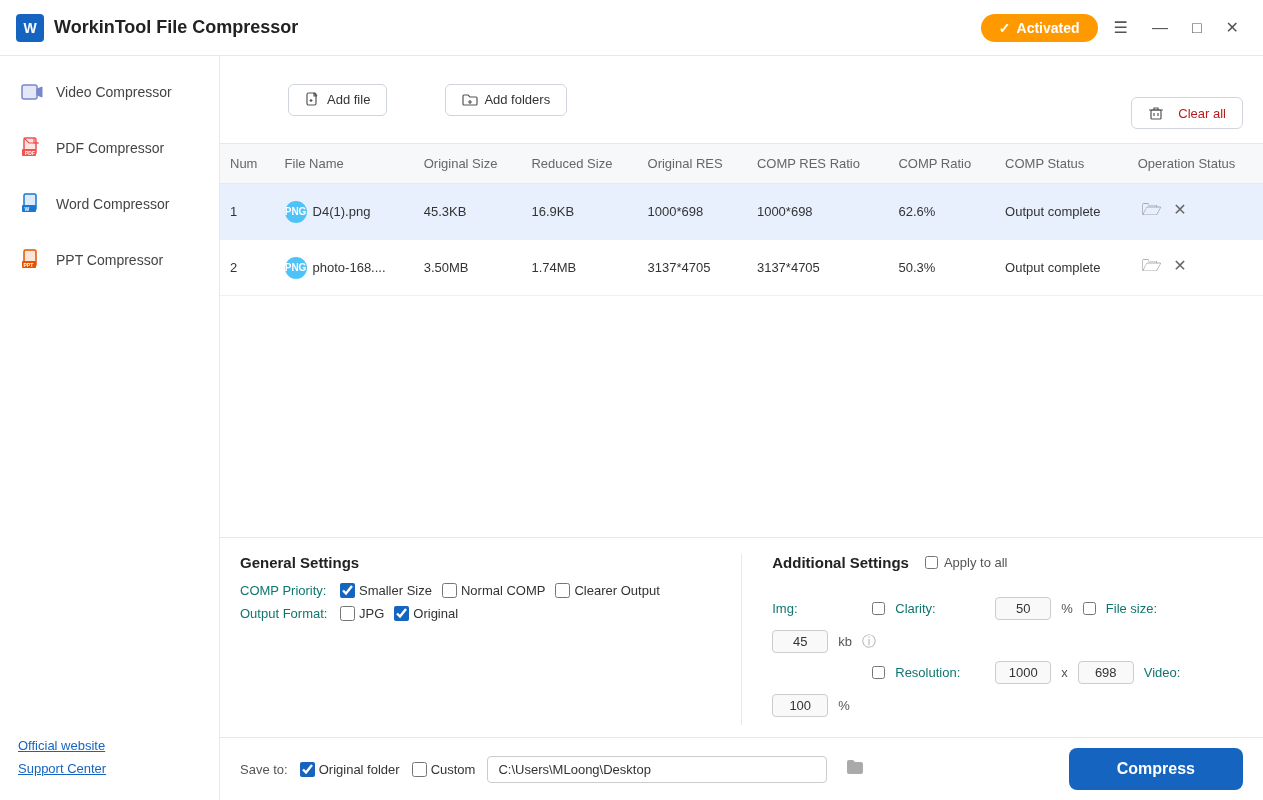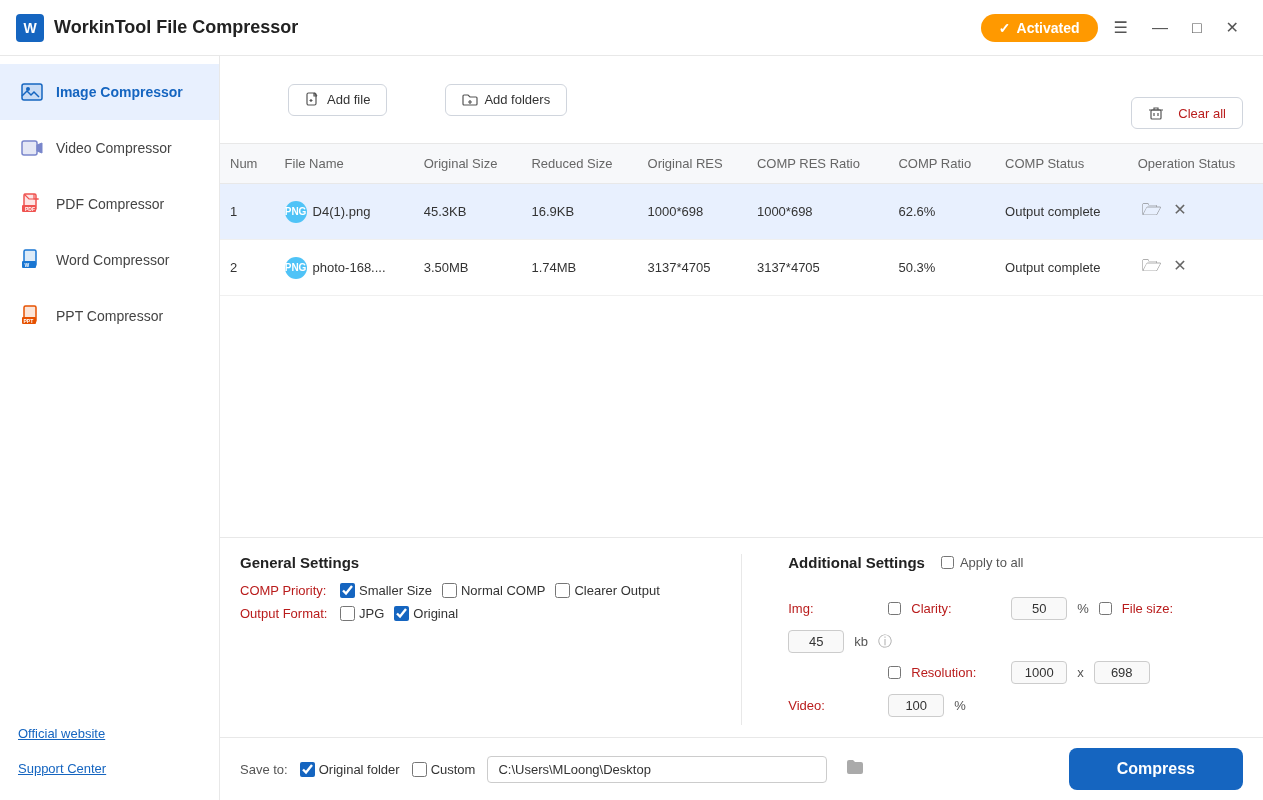--- a/index.html
+++ b/index.html
@@ -31,21 +31,21 @@
       width: 220px; background: #fff; border-right: 1px solid #e8e8e8;
       display: flex; flex-direction: column; padding: 8px 0;
     }
     .sidebar-item {
       display: flex; align-items: center; gap: 10px;
       padding: 14px 18px; cursor: pointer; color: #444; font-size: 14px;
       transition: background 0.15s;
     }
     .sidebar-item.active { background: #e8f0fe; color: #1565c0; font-weight: 600; }
     .sidebar-icon { width: 28px; height: 28px; display: flex; align-items: center; justify-content: center; flex-shrink: 0; }
-    .sidebar-bottom { margin-top: auto; padding: 16px 18px; display: flex; flex-direction: column; gap: 20px; }
+    .sidebar-bottom { margin-top: auto; padding: 16px 18px; display: flex; flex-direction: column; gap: 8px; }
     .sidebar-link { font-size: 13px; color: #1565c0; cursor: pointer; text-decoration: underline; }
 
     
     .content { flex: 1; display: flex; flex-direction: column; background: #f7f8fa; }
 
     
     .toolbar {
       display: flex; align-items: center; gap: 10px;
       padding: 14px 20px; background: #fff; border-bottom: 1px solid #e8e8e8;
     }
@@ -70,25 +70,25 @@
     .file-table tbody tr.selected { background: #e8f0fe; }
     .file-icon { display: inline-flex; align-items: center; justify-content: center; width: 22px; height: 22px; background: #4fc3f7; border-radius: 11px; margin-right: 6px; color: #fff; font-size: 10px; font-weight: bold; vertical-align: middle; }
     .file-name-cell { display: flex; align-items: center; }
     .op-btn { background: none; border: none; cursor: pointer; color: #666; font-size: 16px; padding: 2px 4px; }
 
     
     .settings-area {
       background: #fff; border-top: 1.5px solid #e8e8e8;
       padding: 16px 20px 12px 20px;
     }
-    .settings-row { display: flex; gap: 36px; justify-content: center; }
+    .settings-row { display: flex; gap: 20px; justify-content: center; }
     .settings-panel { flex: 1; }
     .settings-title { font-size: 15px; font-weight: 600; color: #222; margin-bottom: 12px; }
     .settings-line { display: flex; align-items: center; gap: 10px; margin-bottom: 8px; flex-wrap: wrap; }
-    .settings-label { font-size: 13px; color: #b91c1c; min-width: 90px; }
+    .settings-label { font-size: 13px; color: #0f766e; min-width: 90px; }
     .checkbox-item { display: flex; align-items: center; gap: 4px; font-size: 13px; color: #333; }
     .checkbox-item input[type=checkbox] { width: 15px; height: 15px; accent-color: #1565c0; cursor: pointer; }
     .settings-divider { width: 1.5px; background: #e8e8e8; margin: 0 10px; }
     .additional-header { display: flex; align-items: center; gap: 16px; margin-bottom: 26px; }
     .additional-title { font-size: 15px; font-weight: 600; color: #222; }
     .apply-all { display: flex; align-items: center; gap: 6px; font-size: 13px; color: #555; }
     .additional-row { display: flex; align-items: center; gap: 10px; margin-bottom: 8px; flex-wrap: wrap; }
     .input-field {
       border: 1px solid #ccc; border-radius: 4px; padding: 3px 7px;
       font-size: 13px; color: #333; width: 56px; text-align: center;
@@ -131,31 +131,20 @@
     <button class="wc-btn">☰</button>
     <button class="wc-btn">—</button>
     <button class="wc-btn">□</button>
     <button class="wc-btn">✕</button>
   </div>
 </div>
 
 <div class="main-layout">
 
   <div class="sidebar">
-    <div class="sidebar-item active">
-      <div class="sidebar-icon">
-        <svg width="24" height="24" viewBox="0 0 24 24" fill="none">
-          <rect x="2" y="4" width="20" height="16" rx="2" fill="#1565c0" opacity="0.15"></rect>
-          <rect x="2" y="4" width="20" height="16" rx="2" stroke="#1565c0" stroke-width="1.5"></rect>
-          <circle cx="8" cy="9" r="2" fill="#1565c0"></circle>
-          <path d="M2 16l5-5 4 4 3-3 5 5" stroke="#1565c0" stroke-width="1.5" fill="none"></path>
-        </svg>
-      </div>
-      <span>Image Compressor</span>
-    </div>
     <div class="sidebar-item">
       <div class="sidebar-icon">
         <svg width="24" height="24" viewBox="0 0 24 24" fill="none">
           <rect x="2" y="5" width="15" height="14" rx="2" fill="#7986cb" opacity="0.2"></rect>
           <rect x="2" y="5" width="15" height="14" rx="2" stroke="#7986cb" stroke-width="1.5"></rect>
           <path d="M17 9l5-2v10l-5-2V9z" fill="#7986cb" stroke="#7986cb" stroke-width="1"></path>
         </svg>
       </div>
       <span>Video Compressor</span>
     </div>

